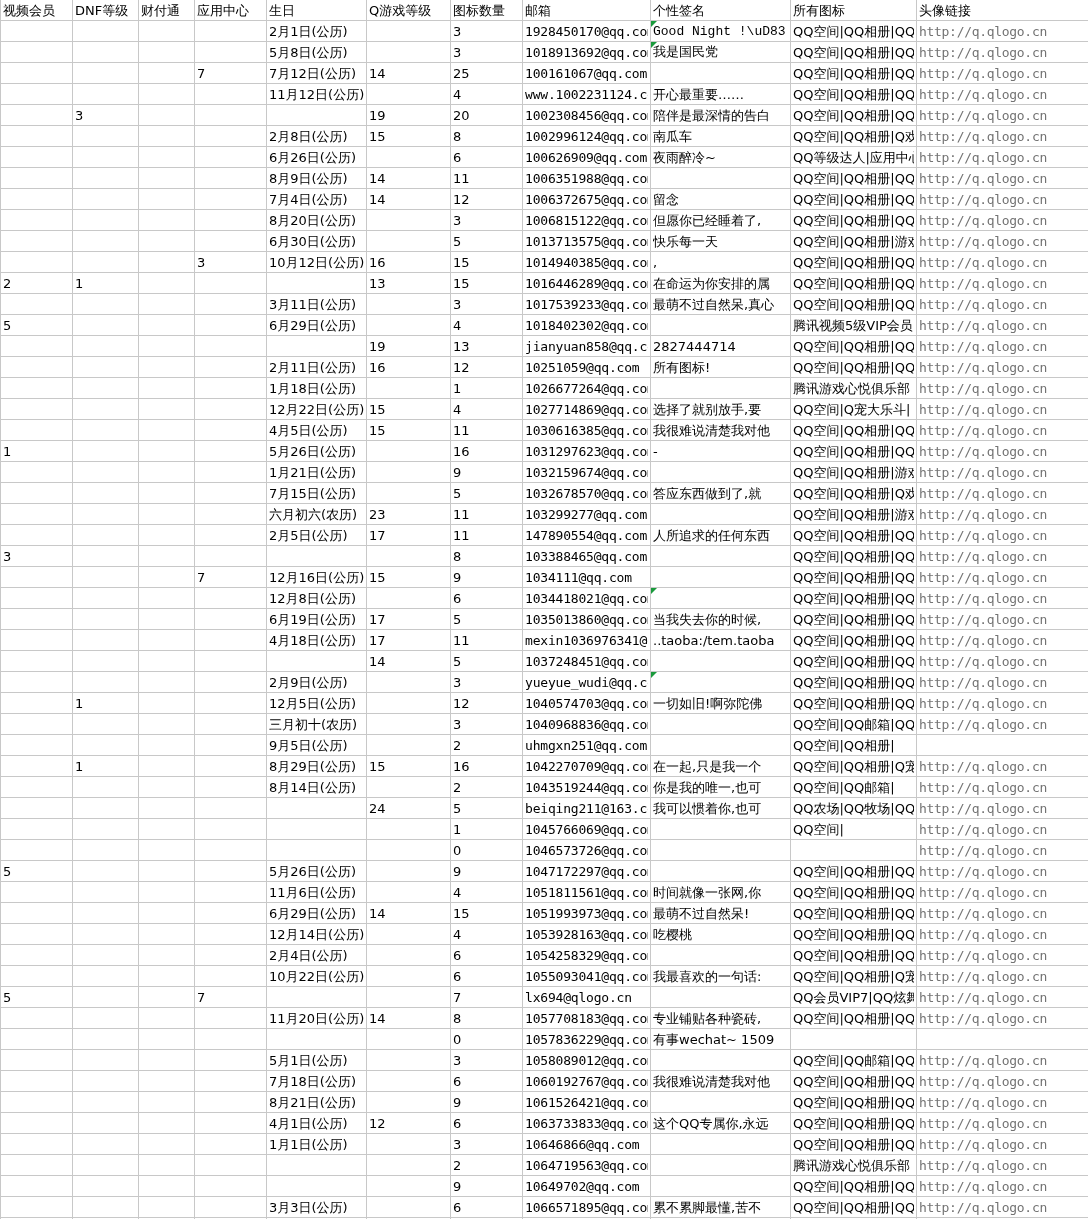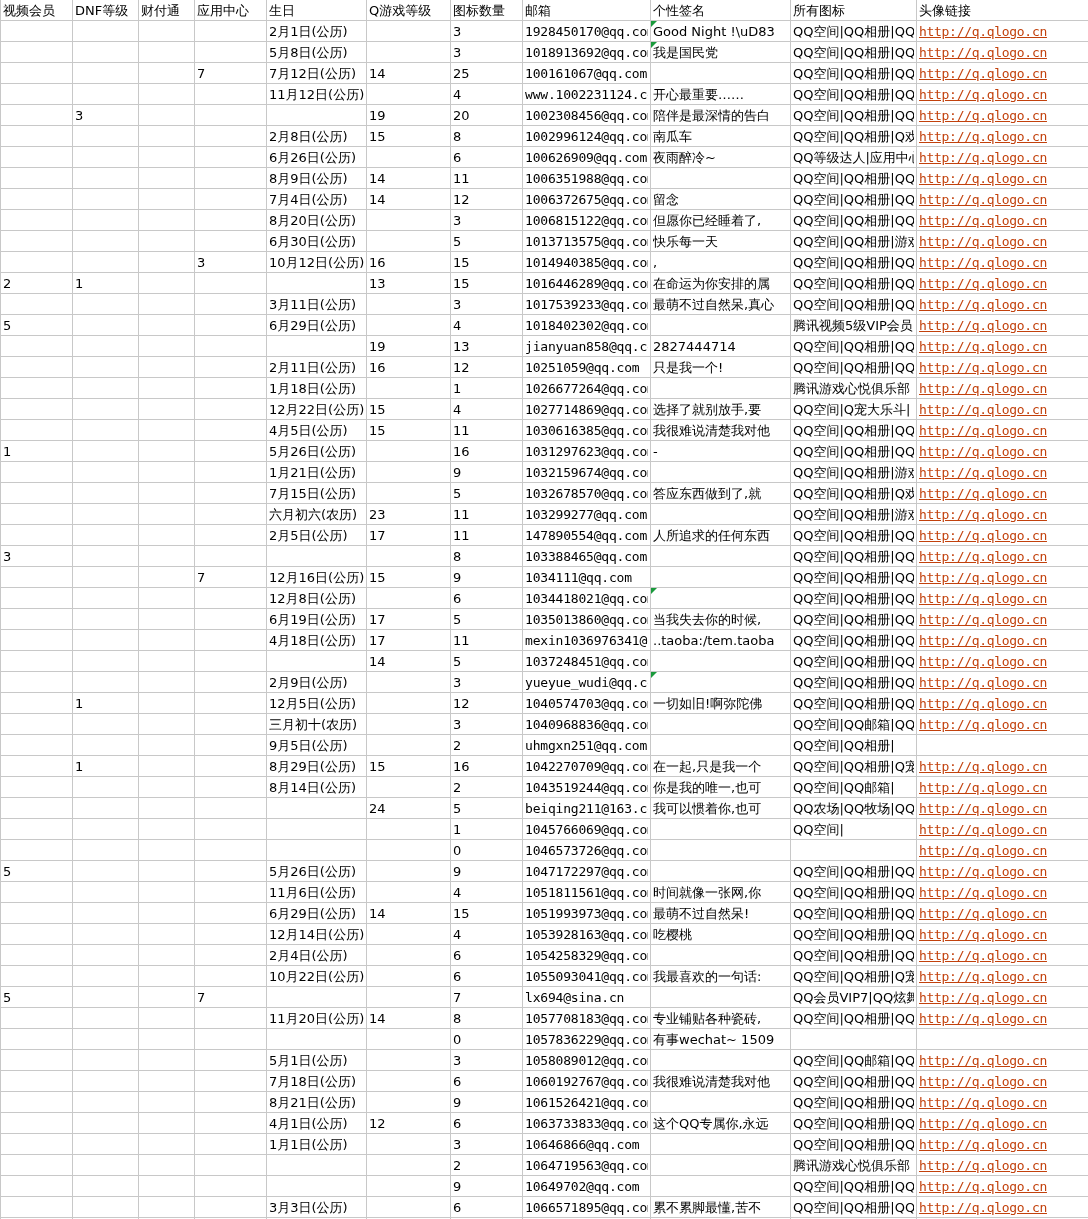--- a/index.html
+++ b/index.html
@@ -43,25 +43,26 @@
   col.c4 { width: 100px; }
   col.c5 { width: 84px; }
   col.c6 { width: 72px; }
   col.c7 { width: 128px; }
   col.c8 { width: 140px; }
   col.c9 { width: 126px; }
   col.c10 { width: 172px; }
 
   .num { }
   .mail { font-family: "DejaVu Sans Mono", "Liberation Mono", monospace; font-size: 12.5px; letter-spacing: -0.2px; }
-  .link { font-family: "DejaVu Sans Mono", "Liberation Mono", monospace; font-size: 12.5px; color: #c2410c; text-decoration: underline; letter-spacing: -0.3px; }
+  .link { font-family: "DejaVu Sans Mono", "Liberation Mono", monospace; font-size: 12.5px; color: #737373; letter-spacing: -0.3px; }
   .cjk { font-size: 13px; }
   .icons { font-size: 13px; }
   .mark {
     position: relative;
+    font-family: Liberation Mono, monospace;
   }
   .mark::after {
     content: "";
     position: absolute;
     top: 0; left: 0;
     border-top: 6px solid #1a9a3c;
     border-right: 6px solid transparent;
   }
   .clip { display: block; width: 100%; overflow: hidden; }
 </style>
@@ -677,21 +678,21 @@
         <td class="num">
           <span class="clip">16</span>
         </td>
         <td class="num">
           <span class="clip">12</span>
         </td>
         <td class="mail">
           <span class="clip">10251059@qq.com</span>
         </td>
         <td class="cjk">
-          <span class="clip">只是我一个!</span>
+          <span class="clip">所有图标!</span>
         </td>
         <td class="icons">
           <span class="clip">QQ空间|QQ相册|QQ</span>
         </td>
         <td class="link">
           <span class="clip">http://q.qlogo.cn</span>
         </td>
       </tr>
       <tr>
         <td class="num">
@@ -1724,21 +1725,21 @@
         <td class="cjk">
           <span class="clip"></span>
         </td>
         <td class="num">
           <span class="clip"></span>
         </td>
         <td class="num">
           <span class="clip">7</span>
         </td>
         <td class="mail">
-          <span class="clip">lx694@sina.cn</span>
+          <span class="clip">lx694@qlogo.cn</span>
         </td>
         <td class="cjk">
           <span class="clip"></span>
         </td>
         <td class="icons">
           <span class="clip">QQ会员VIP7|QQ炫舞</span>
         </td>
         <td class="link">
           <span class="clip">http://q.qlogo.cn</span>
         </td>

